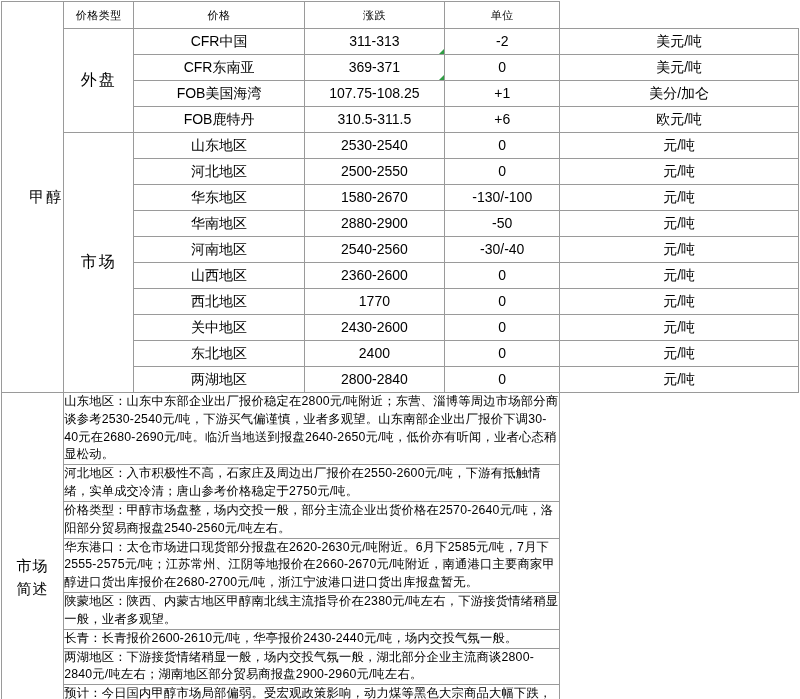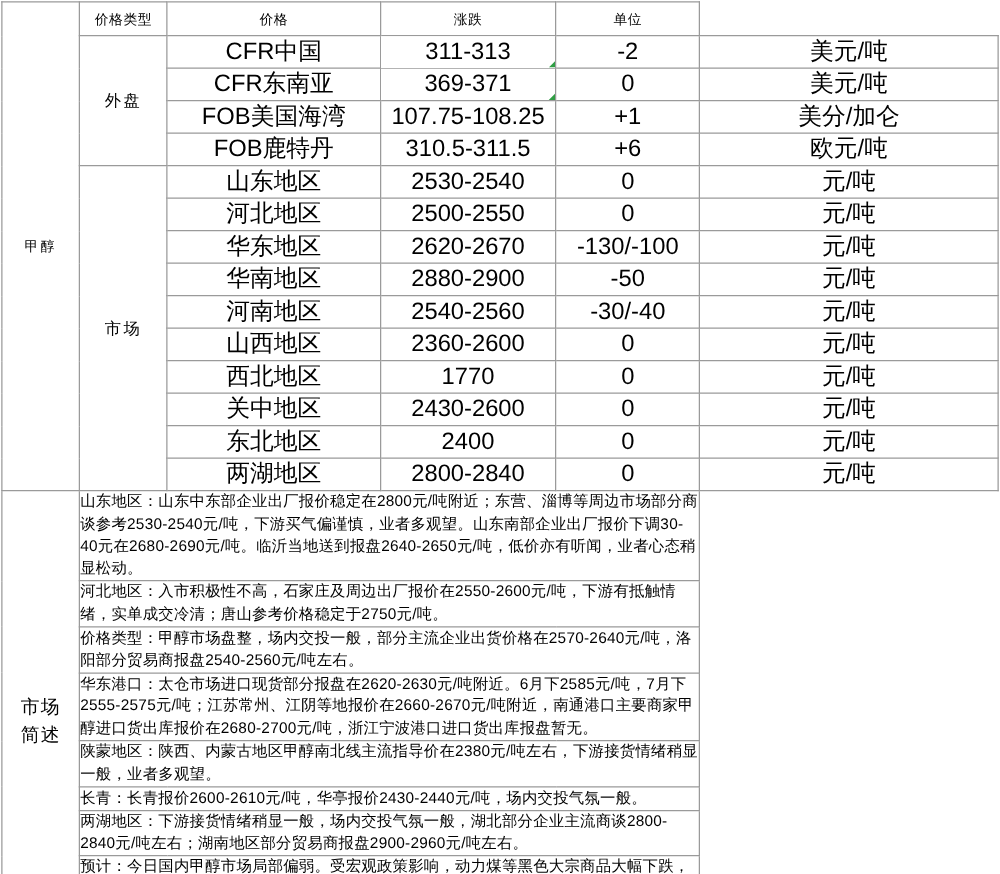--- a/index.html
+++ b/index.html
@@ -39,35 +39,35 @@
   .col-unit { width: 238px; }
 
   .hdr {
     text-align: center;
     font-size: 11px;
     height: 26px;
     letter-spacing: 0.5px;
   }
   .cell {
     text-align: center;
-    font-size: 19px;
+    font-size: 14px;
     height: 25px;
     line-height: 25px;
     white-space: nowrap;
     overflow: hidden;
   }
   .grp-label {
     text-align: center;
-    font-size: 13px;
+    font-size: 16px;
     letter-spacing: 2px;
     font-weight: normal;
   }
   .cat-label {
-    text-align: center;
-    font-size: 11px;
+    text-align: right;
+    font-size: 15px;
     letter-spacing: 2px;
   }
   .summary-label {
     text-align: center;
     font-size: 15px;
     letter-spacing: 1px;
     line-height: 1.5;
   }
   .para-cell {
     padding: 3px 6px 4px 6px;
@@ -152,21 +152,21 @@
         <td class="cell">元/吨</td>
       </tr>
       <tr>
         <td class="cell">河北地区</td>
         <td class="cell">2500-2550</td>
         <td class="cell">0</td>
         <td class="cell">元/吨</td>
       </tr>
       <tr>
         <td class="cell">华东地区</td>
-        <td class="cell">2620-2670</td>
+        <td class="cell">1580-2670</td>
         <td class="cell">-130/-100</td>
         <td class="cell">元/吨</td>
       </tr>
       <tr>
         <td class="cell">华南地区</td>
         <td class="cell">2880-2900</td>
         <td class="cell">-50</td>
         <td class="cell">元/吨</td>
       </tr>
       <tr>

